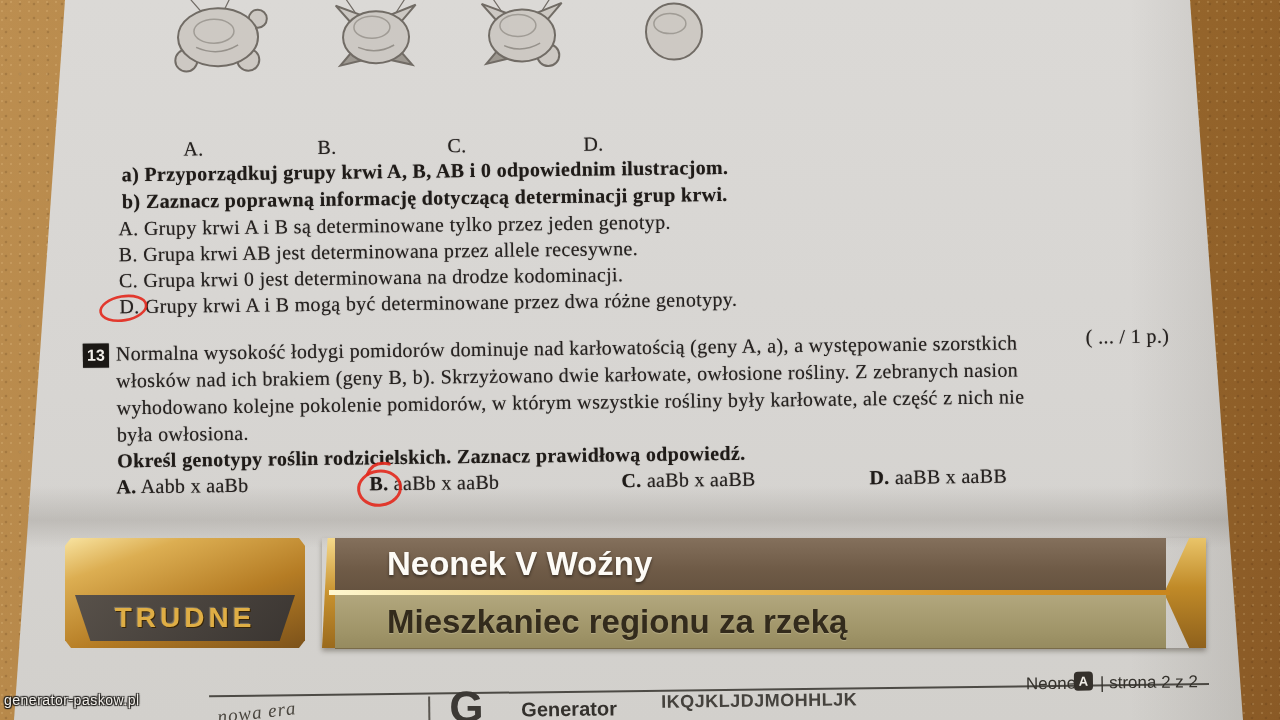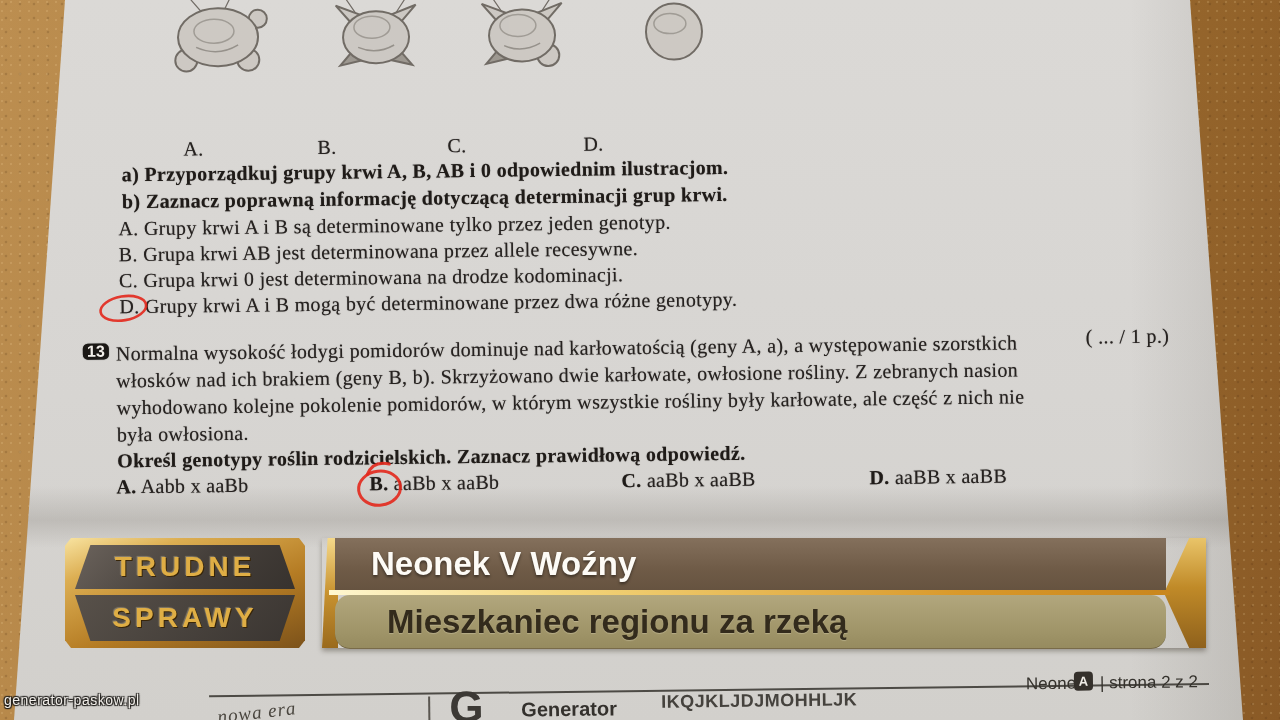--- a/index.html
+++ b/index.html
@@ -32,21 +32,21 @@
   #doc .bold{font-weight:700;color:#1f1b18;}
 
   .illbl{position:absolute;top:132px;font-size:19px;}
   #illbl-a{left:186px}#illbl-b{left:320px}#illbl-c{left:450px}#illbl-d{left:586px}
 
   #task-a{left:124px;top:157px;}
   #task-b{left:124px;top:184px;}
   .opt{left:120px;}
   #opt-0{top:211px}#opt-1{top:237px}#opt-2{top:263px}#opt-3{top:289px}
 
-  #q13-badge{left:83px;top:337px;width:26px;height:16px;background:#1b1815;border-radius:5px;
+  #q13-badge{left:83px;top:337px;width:26px;height:24px;background:#1b1815;border-radius:0;
     color:#f2efea;font-family:"Liberation Sans",sans-serif;font-weight:700;font-size:16px;
     display:flex;align-items:center;justify-content:center;box-shadow:0 0 1px rgba(0,0,0,.7);}
   .qline{left:116px;}
   #q13-l0{top:336px}#q13-l1{top:363px}#q13-l2{top:390px}#q13-l3{top:417px}
   #q13-points{left:1086px;top:331px;font-size:17px;letter-spacing:.5px;}
   #q13-instr{left:116px;top:443px;}
   .ans{position:absolute;top:469px;font-size:20px;letter-spacing:.3px;
     text-shadow:0 0 1px rgba(40,36,32,.55);}
   #ans-a{left:115px}#ans-b{left:368px}#ans-c{left:620px}#ans-d{left:868px}
 
@@ -90,22 +90,22 @@
   #bar-right-cap{right:0;top:0;width:42px;height:110px;
     background:linear-gradient(180deg,#e9c469,#c08a28 45%,#8f611c);
     clip-path:polygon(0 50%,60% 0,100% 0,100% 100%,60% 100%);}
   #name-bar{left:13px;right:40px;top:0;height:52px;
     background:linear-gradient(180deg,#84705c,#6f5b47 60%,#665340);
     display:flex;align-items:center;}
   #gold-divider{left:7px;right:36px;top:52px;height:5px;
     background:linear-gradient(90deg,#fff7cf,#f3d57a 28%,#d9992b 75%,#c9861d);}
   #subtitle-bar{left:13px;right:40px;top:57px;height:53px;
     background:linear-gradient(180deg,#b2a77d,#a2976b 60%,#968b5f);
-    display:flex;align-items:center;border-bottom:1px solid rgba(50,35,10,.45);border-radius:15px;}
-  #name-text{padding-left:36px;font-family:"Liberation Sans",sans-serif;font-weight:700;
+    display:flex;align-items:center;border-bottom:1px solid rgba(50,35,10,.45);}
+  #name-text{padding-left:52px;font-family:"Liberation Sans",sans-serif;font-weight:700;
     font-size:33px;color:#fdfbf6;text-shadow:0 2px 3px rgba(0,0,0,.45);white-space:nowrap;}
   #subtitle-text{padding-left:52px;font-family:"Liberation Sans",sans-serif;font-weight:700;
     font-size:33px;color:#332b1c;text-shadow:0 1px 1px rgba(255,250,230,.25);white-space:nowrap;}
 
   
   #watermark{left:4px;top:692px;font-family:"Liberation Sans",sans-serif;font-size:14px;
     color:#f1eee9;letter-spacing:.5px;
     text-shadow:1px 1px 1px #1e1c19,-1px -1px 1px #1e1c19,1px -1px 1px #1e1c19,-1px 1px 1px #1e1c19;}
 </style>
 </head>
@@ -198,23 +198,22 @@
     <div id="g-glyph" class="abs">G</div>
     <div id="generator-label" class="abs">Generator</div>
     <div id="code" class="abs">IKQJKLJDJMOHHLJK</div>
     <div id="grupa" class="abs">Neonek</div>
     <div id="group-badge" class="abs">A</div>
     <div id="page-info" class="abs">| strona 2 z 2</div>
   </div>
 
   <div id="lower-third" class="abs">
     <div id="show-logo" class="abs">
-      <div id="logo-top" class="logo-panel">TRUDNE</div>
       <div id="logo-ridge"></div>
-      <div id="logo-bottom" class="logo-panel">SPRAWY</div>
+      <div id="logo-bottom" class="logo-panel">TRUDNE</div>
     </div>
     <div id="bars" class="abs">
       <div id="bar-left-cap" class="abs"></div>
       <div id="bar-right-cap" class="abs"></div>
       <div id="name-bar" class="abs">
         <span id="name-text">Neonek V Woźny</span>
       </div>
       <div id="gold-divider" class="abs"></div>
       <div id="subtitle-bar" class="abs">
         <span id="subtitle-text">Mieszkaniec regionu za rzeką</span>

